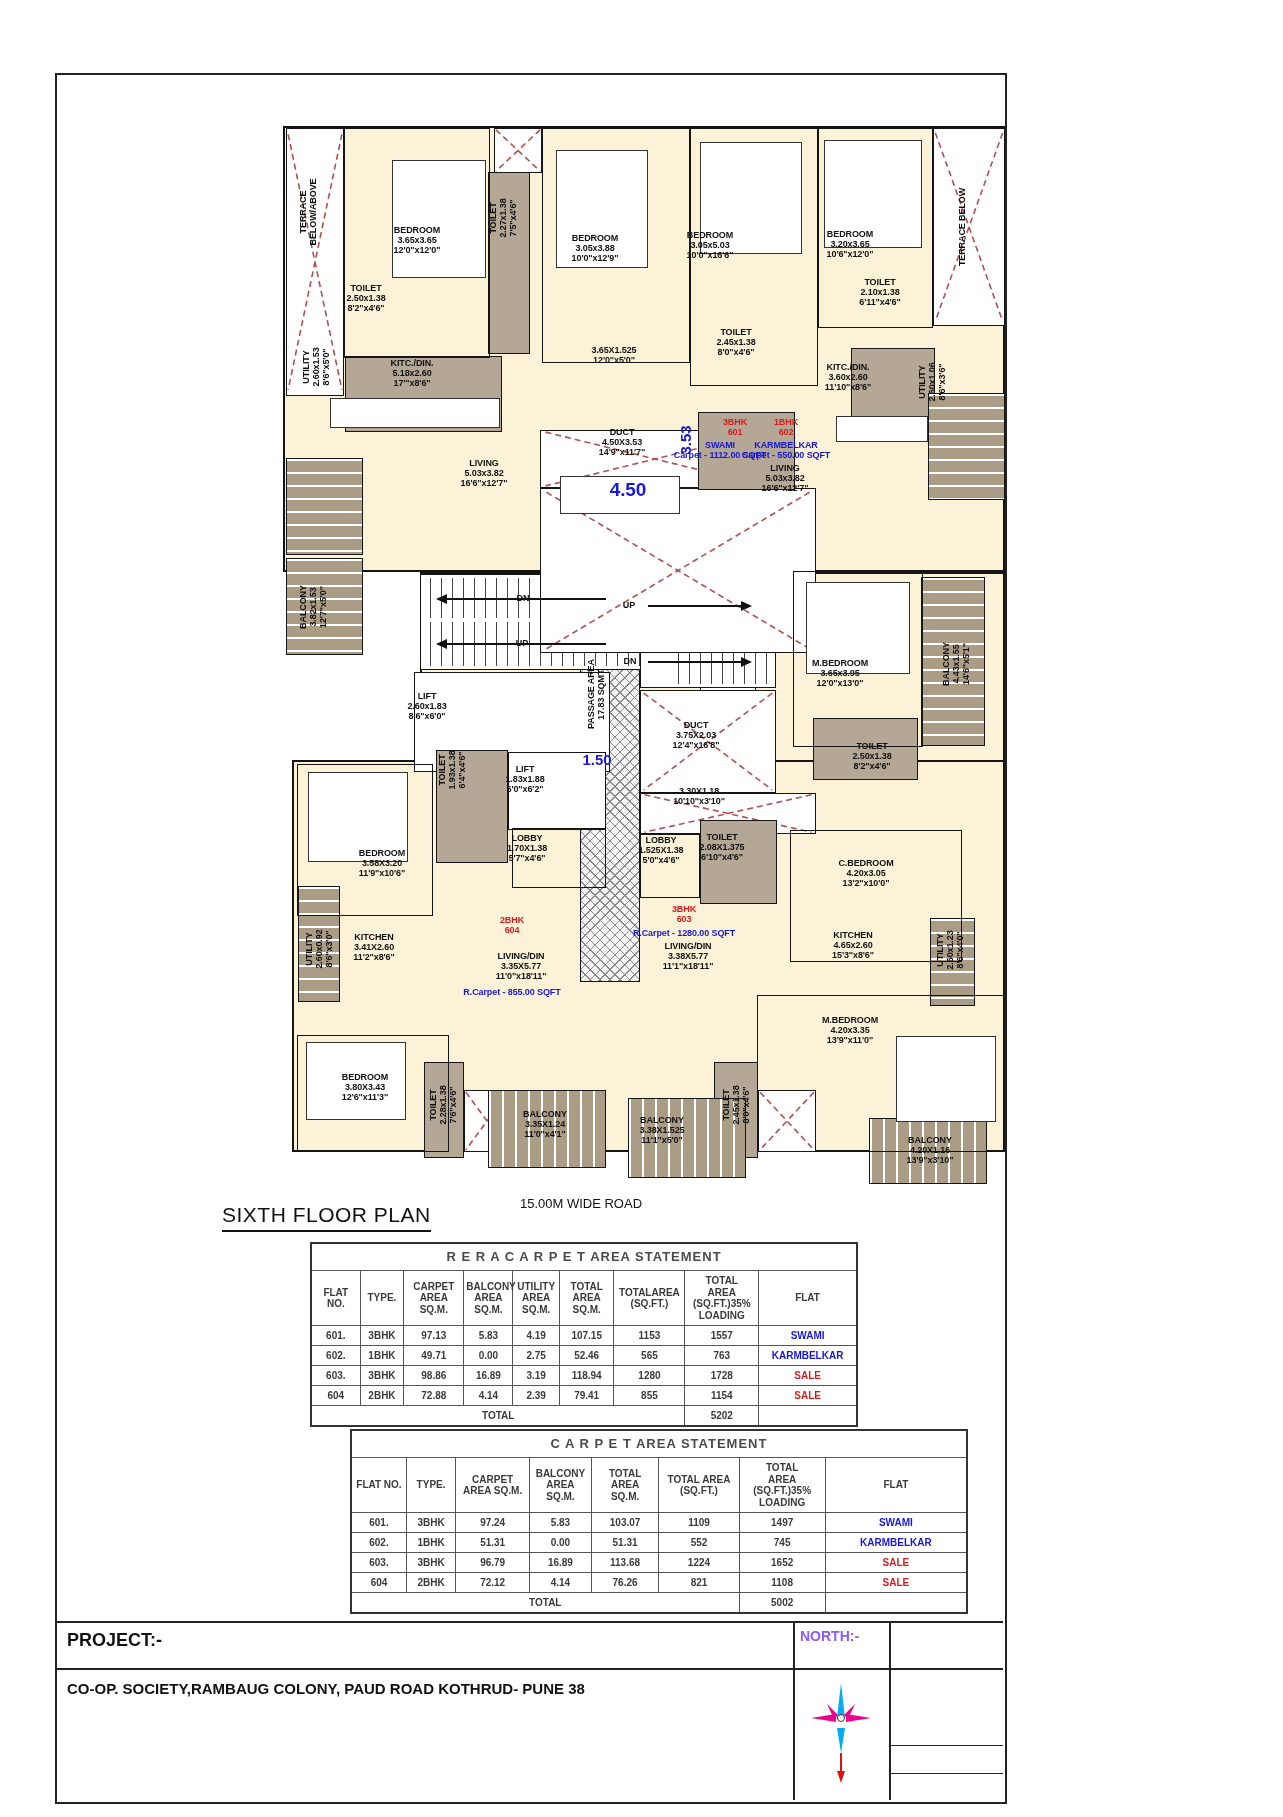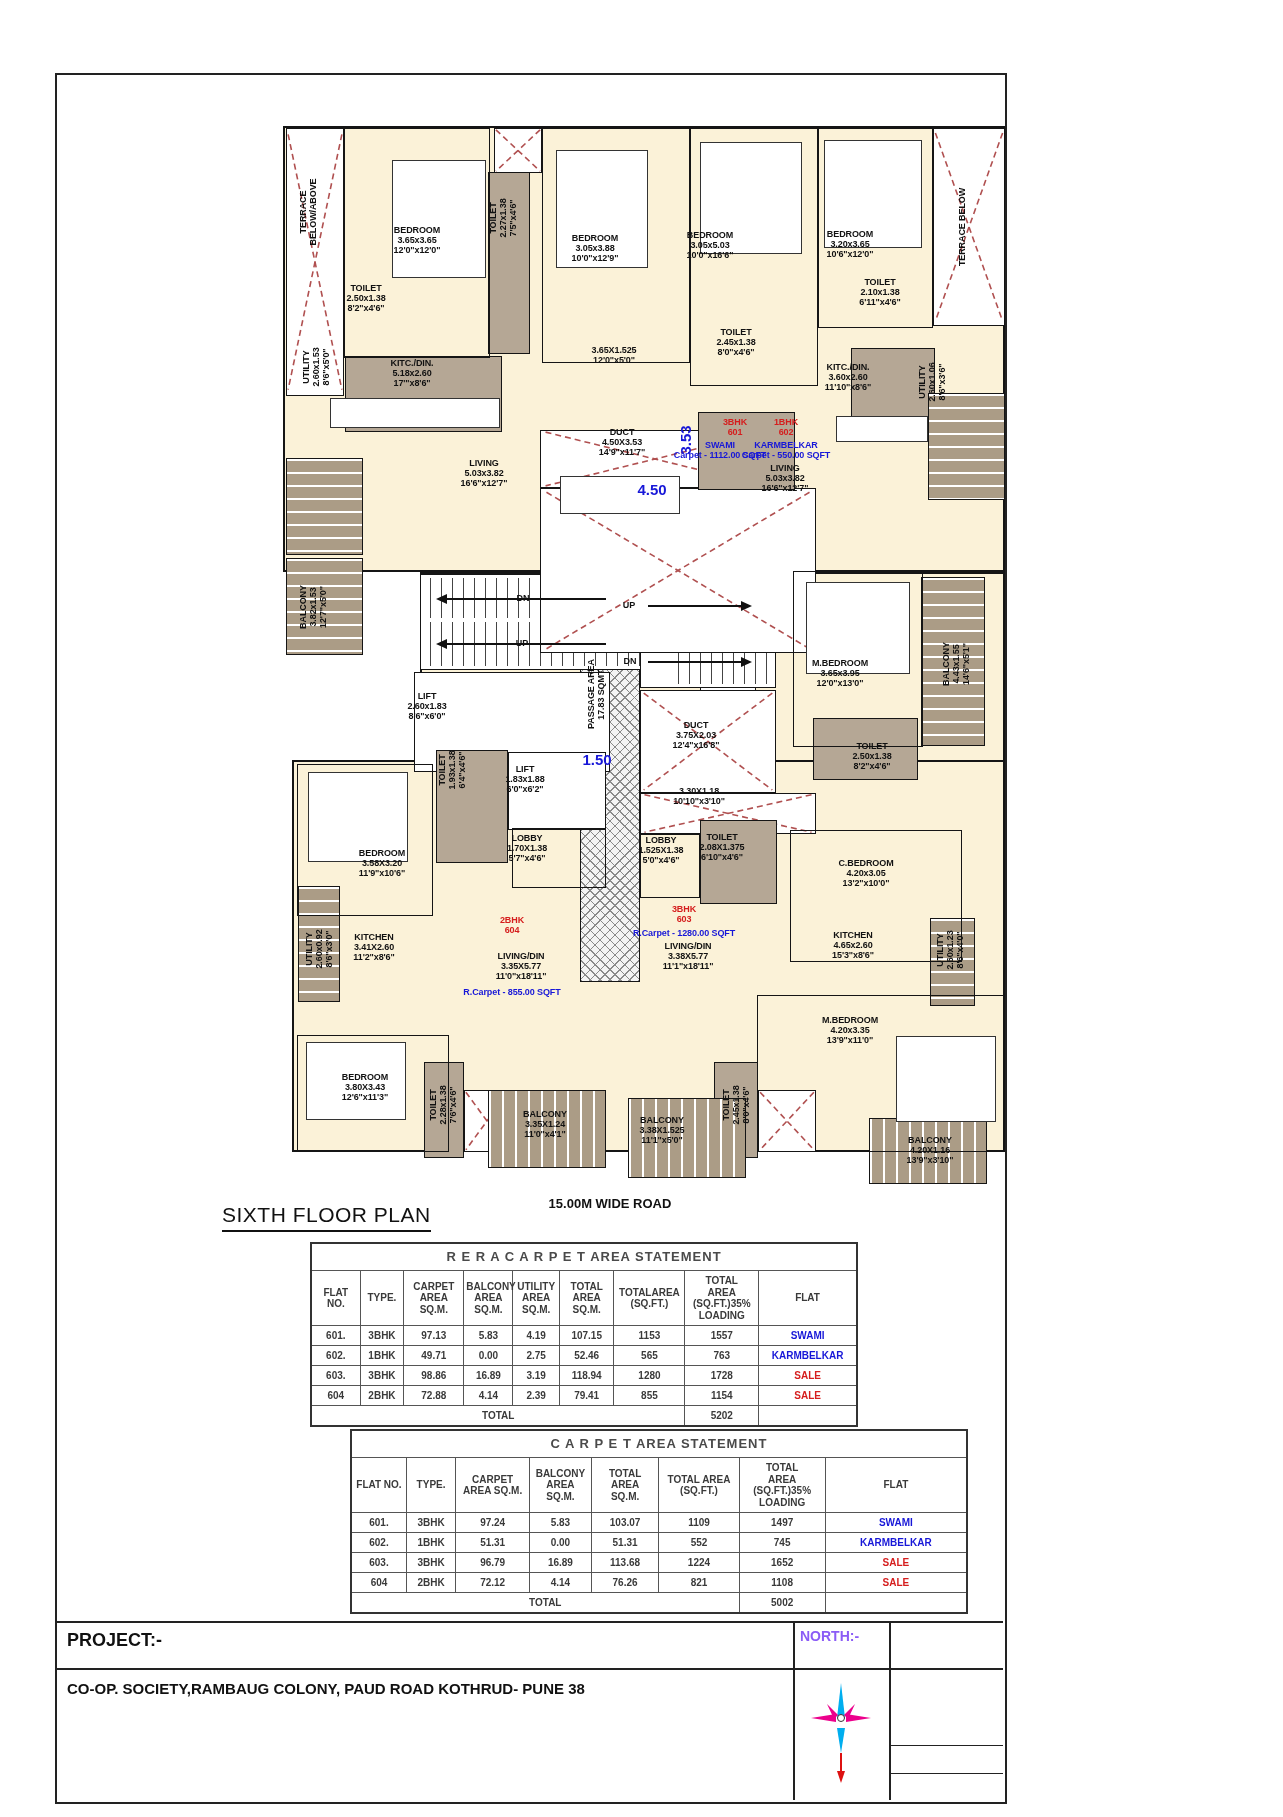--- a/index.html
+++ b/index.html
@@ -28,22 +28,22 @@
   .lab.rot{transform:translate(-50%,-50%) rotate(-90deg);}
   .lab.red{color:#d51d1d;}
   .lab.blue{color:#1717d8;}
   .arrowline{position:absolute;height:1.5px;background:#111;}
   .ah{position:absolute;width:0;height:0;border-top:5px solid transparent;border-bottom:5px solid transparent;}
   .ah.l{border-right:11px solid #111;}
   .ah.r{border-left:11px solid #111;}
   
   #plan-heading{position:absolute;left:222px;top:1203px;font-size:21px;font-weight:normal;
       color:#111;border-bottom:2px solid #111;padding-bottom:3px;letter-spacing:0.5px;}
-  #road-label{position:absolute;left:610px;top:1196px;transform:translateX(-50%);
-      font-size:13px;font-weight:bold;color:#111;}
+  #road-label{position:absolute;left:581px;top:1196px;transform:translateX(-50%);
+      font-size:13px;font-weight:normal;color:#111;}
   
   .areatable{position:absolute;border-collapse:collapse;table-layout:fixed;background:#fff;}
   .areatable td{border:1px solid #555;font-size:10px;font-weight:bold;color:#3a3a3a;
       text-align:center;vertical-align:middle;padding:1px 2px;white-space:pre-line;line-height:1.15;}
   .areatable{border:2px solid #333;}
   .areatable .ttl{font-size:13px;letter-spacing:1px;color:#4a4a4a;height:24px;}
   .areatable .hdr td{height:52px;}
   .areatable .drow td{height:17px;}
   .fblue{color:#1717d8 !important;}
   .fred{color:#d51d1d !important;}
@@ -224,21 +224,21 @@
 Carpet - 1112.00 SQFT</div>
       <div class="lab" style="left: 484px; top: 473px;">LIVING
 5.03x3.82
 16'6"x12'7"</div>
       <div class="lab" style="left: 614px; top: 355px;">3.65X1.525
 12'0"x5'0"</div>
       <div class="lab" style="left: 622px; top: 442px;">DUCT
 4.50X3.53
 14'9"x11'7"</div>
       <div class="lab rot blue" style="left: 686px; top: 440px; font-size: 15px;">3.53</div>
-      <div class="lab blue" style="left: 652px; top: 490px; font-size: 15px;">4.50</div>
+      <div class="lab blue" style="left: 628px; top: 490px; font-size: 19px;">4.50</div>
       <div class="lab red" style="left: 786px; top: 427px;">1BHK
 602</div>
       <div class="lab blue" style="left: 786px; top: 450px;">KARMBELKAR
 Carpet - 550.00 SQFT</div>
       <div class="lab" style="left: 785px; top: 478px;">LIVING
 5.03x3.82
 16'6"x12'7"</div>
       <div class="lab" style="left: 523px; top: 598px;">DN</div>
       <div class="lab" style="left: 522px; top: 643px;">UP</div>
       <div class="lab" style="left: 629px; top: 605px;">UP</div>

